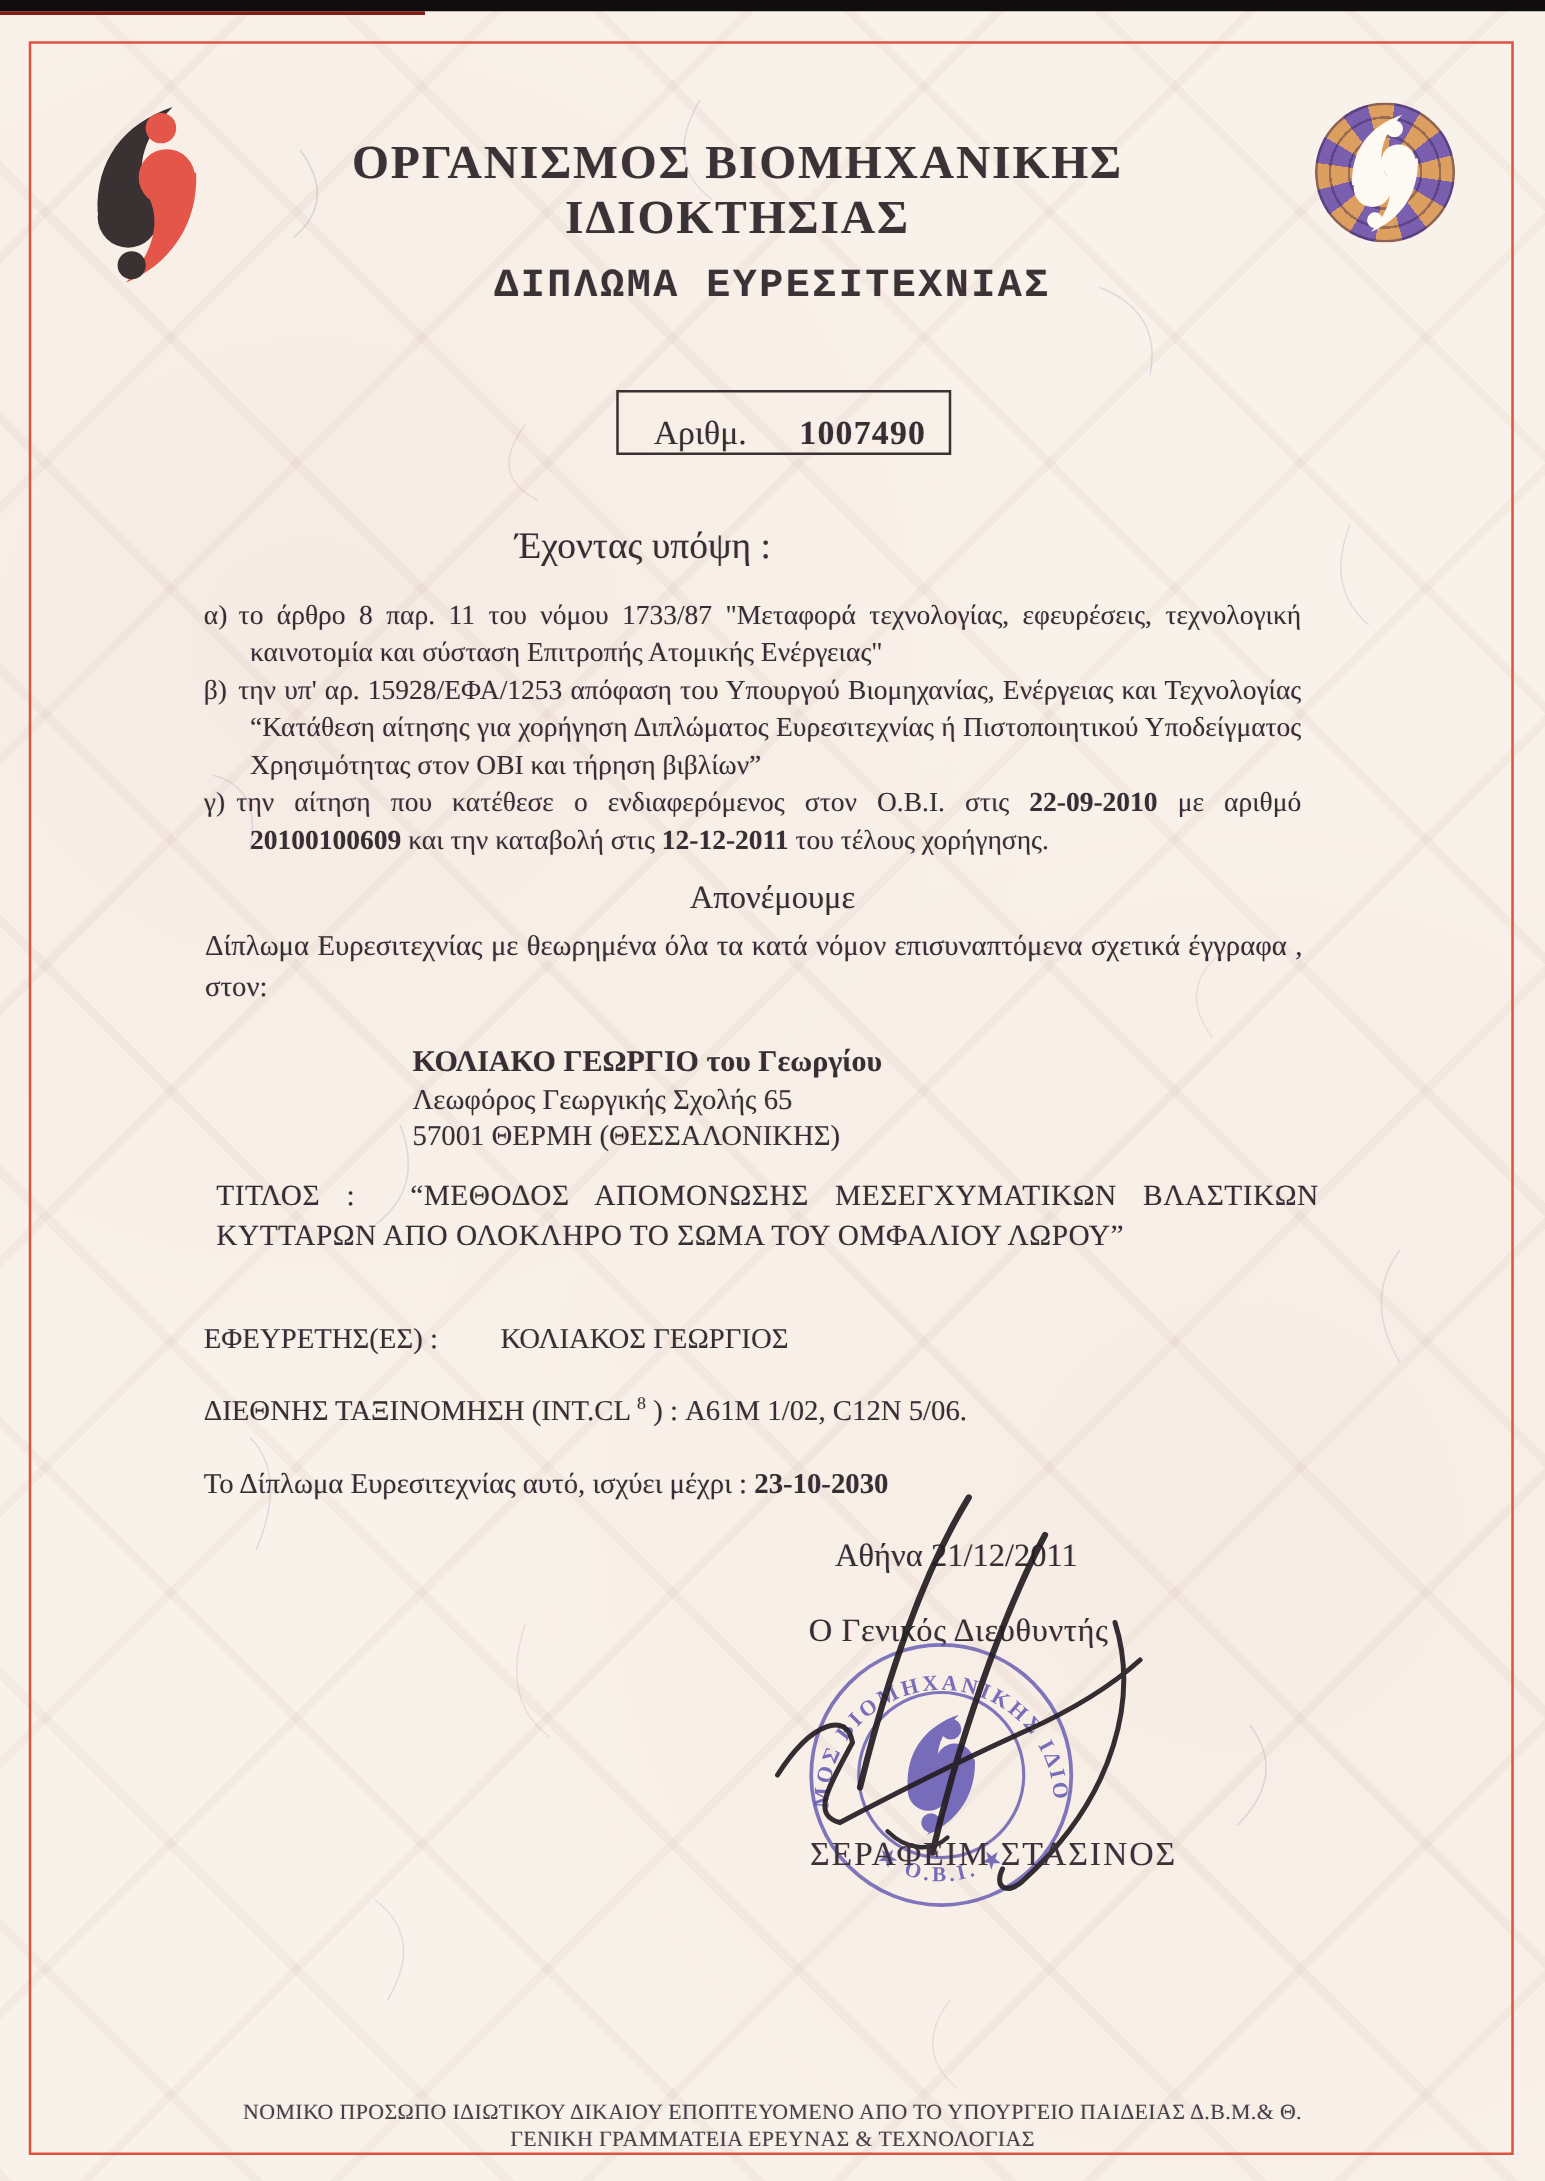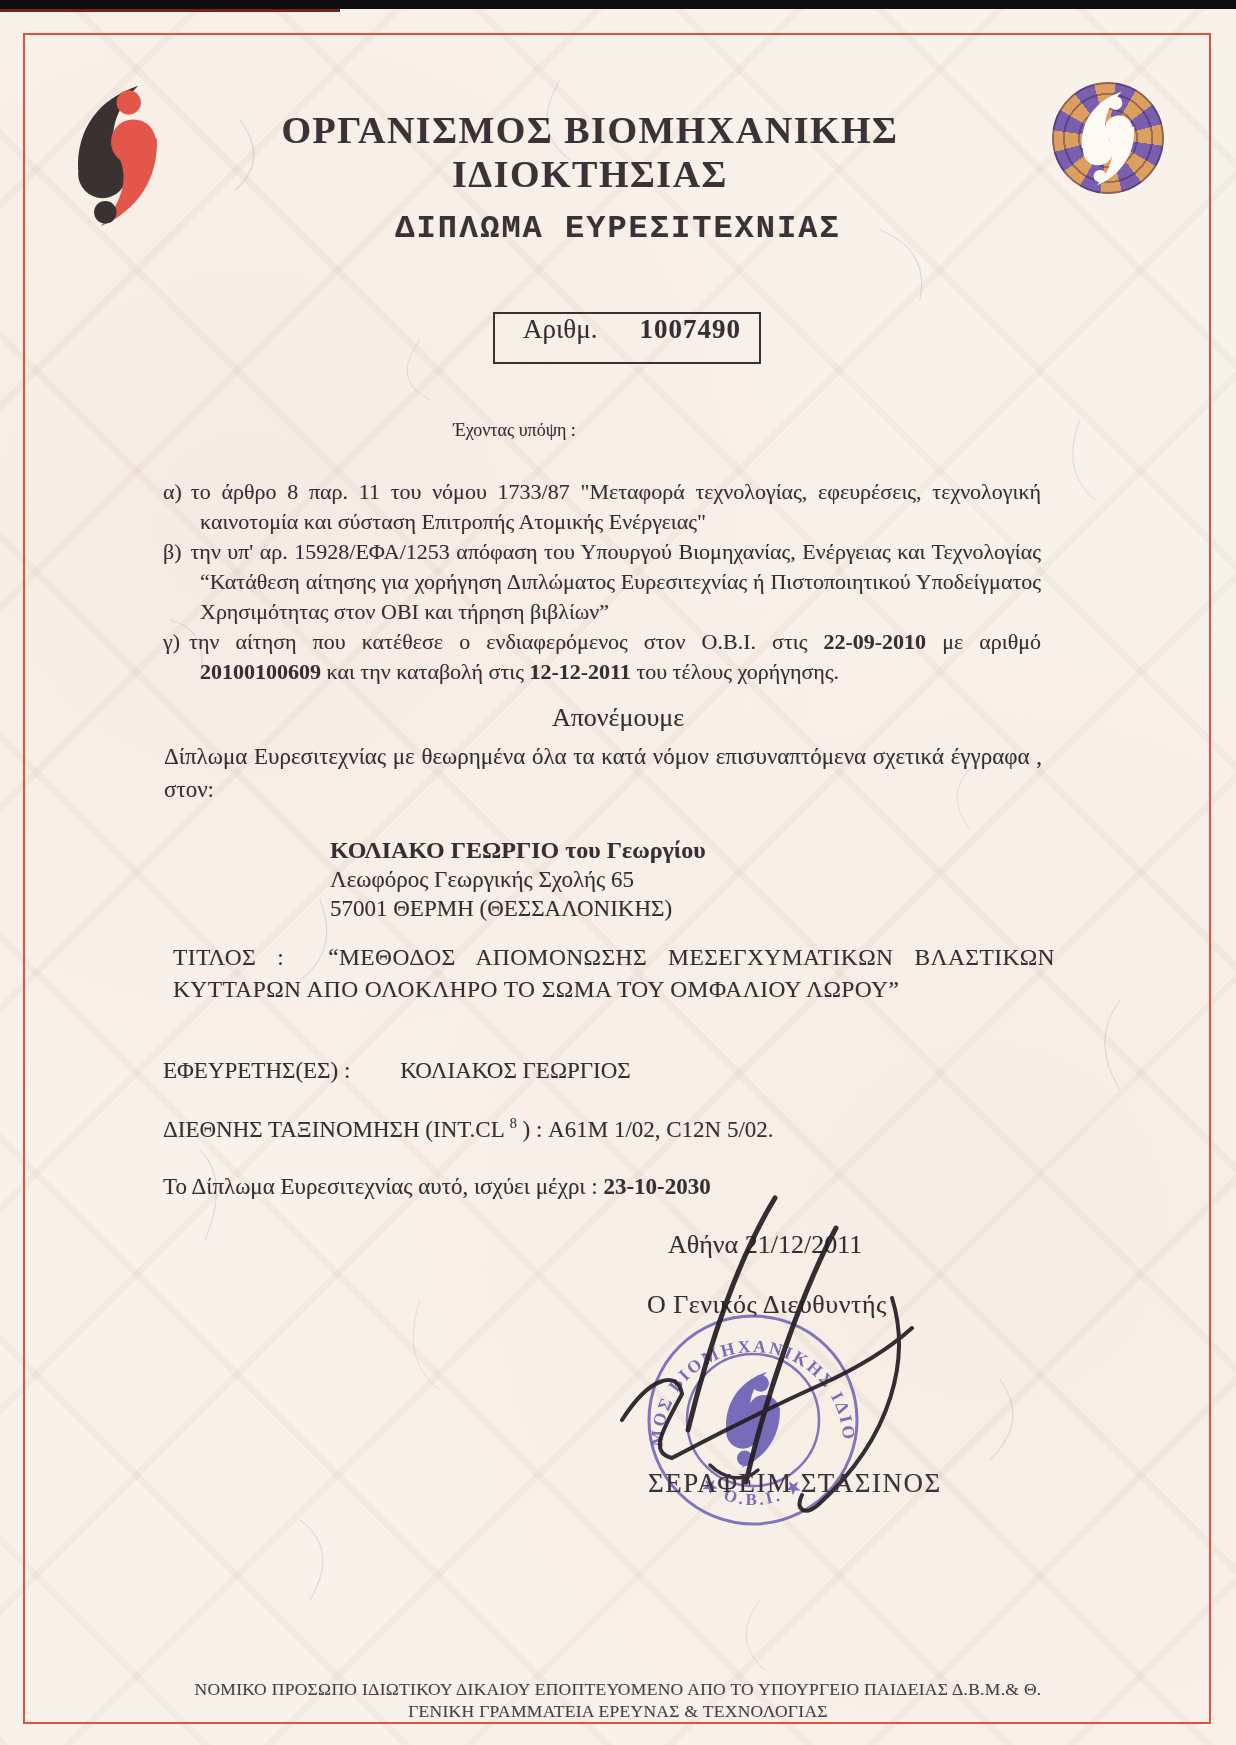--- a/index.html
+++ b/index.html
@@ -42,27 +42,27 @@
   }
   .emblem svg{position:absolute;left:24px;top:6px;}
 
   .doc-title{
     position:absolute;left:0;top:210px;width:1236px;text-align:center;
     font-size:32px;font-weight:bold;letter-spacing:2px;color:#3b3236;font-family:Liberation Mono, monospace;
   }
 
   .number-box{
     position:absolute;left:493px;top:312px;width:264px;height:48px;
-    border:2px solid #3a3133;display:flex;align-items:flex-start;
+    border:2px solid #3a3133;display:flex;align-items:flex-end;
     font-size:27px;
   }
   .number-box .nlabel{margin-left:28px;}
   .number-box .nvalue{margin-left:42px;font-weight:bold;letter-spacing:1px;}
 
-  .having{position:absolute;left:0;top:420px;width:1029px;text-align:center;font-size:18px;}
+  .having{position:absolute;left:0;top:420px;width:1029px;text-align:center;font-size:30px;}
 
   .legal-list{position:absolute;left:163px;top:477px;width:878px;font-size:22px;line-height:30px;text-align:justify;}
   .legal-item{padding-left:37px;text-indent:-37px;}
   .legal-item .marker{margin-right:9px;}
 
   .award-heading{position:absolute;left:0;top:703px;width:1236px;text-align:center;font-size:26px;}
   .award-par{position:absolute;left:164px;top:740px;width:878px;font-size:23px;line-height:33px;text-align:justify;}
 
   .recipient{position:absolute;left:330px;top:836px;line-height:29px;font-size:23px;}
   .recipient .rname{font-weight:bold;font-size:24px;}
@@ -174,21 +174,21 @@
   </div>
 
   <div class="title-row txt">
     <span class="row-label">ΤΙΤΛΟΣ :</span><span>“ΜΕΘΟΔΟΣ ΑΠΟΜΟΝΩΣΗΣ ΜΕΣΕΓΧΥΜΑΤΙΚΩΝ ΒΛΑΣΤΙΚΩΝ ΚΥΤΤΑΡΩΝ ΑΠΟ ΟΛΟΚΛΗΡΟ ΤΟ ΣΩΜΑ ΤΟΥ ΟΜΦΑΛΙΟΥ ΛΩΡΟΥ”</span>
   </div>
 
   <div class="inventor-row txt">
     <span class="row-label">ΕΦΕΥΡΕΤΗΣ(ΕΣ) :</span><span>ΚΟΛΙΑΚΟΣ ΓΕΩΡΓΙΟΣ</span>
   </div>
 
-  <div class="class-row txt"><span>ΔΙΕΘΝΗΣ ΤΑΞΙΝΟΜΗΣΗ (INT.CL </span><sup>8</sup><span> ) : A61M   1/02, C12N   5/02.</span></div>
+  <div class="class-row txt"><span>ΔΙΕΘΝΗΣ ΤΑΞΙΝΟΜΗΣΗ (INT.CL </span><sup>8</sup><span> ) : A61M   1/02, C12N   5/06.</span></div>
 
   <div class="validity-row txt"><span>Το Δίπλωμα Ευρεσιτεχνίας αυτό, ισχύει μέχρι : </span><span class="b">23-10-2030</span></div>
 
   <div class="place-date txt">Αθήνα 21/12/2011</div>
   <div class="signer-title txt">Ο  Γενικός Διευθυντής</div>
 
   <svg class="stamp" viewBox="0 0 240 240">
     <circle cx="120" cy="120" r="104" fill="none" stroke="#5b50ad" stroke-width="3" opacity=".85"></circle>
     <circle cx="120" cy="120" r="66" fill="none" stroke="#5b50ad" stroke-width="2.5" opacity=".85"></circle>
     <defs>

